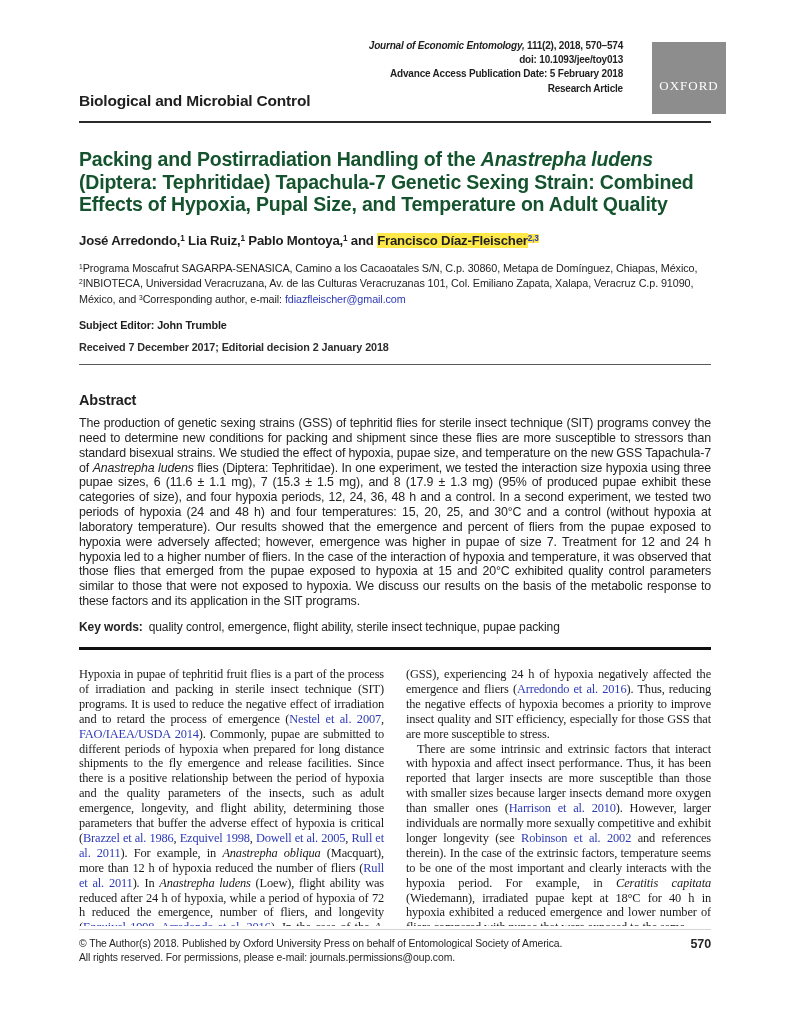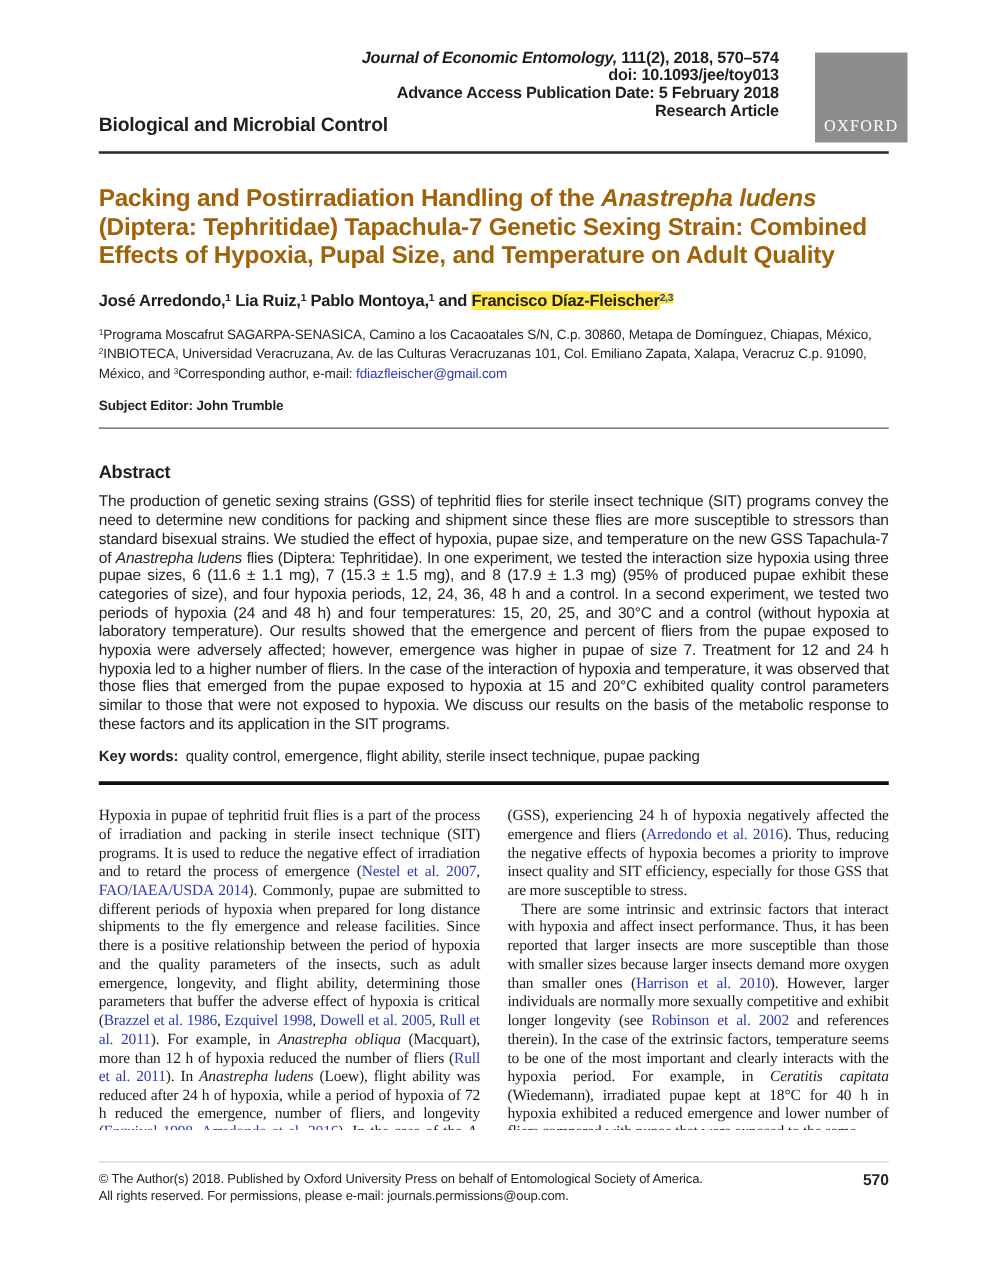--- a/index.html
+++ b/index.html
@@ -2,32 +2,32 @@
 <html style="--link: #2d3ab8; --highlight: #ffe94a; --logo-gray: #8d8d8d;"><head>
 <meta charset="utf-8">
 <style>
   html,body{margin:0;padding:0;background:#ffffff;}
   body{width:790px;height:1024px;overflow:hidden;}
   .page{position:relative;width:790px;height:1024px;box-sizing:border-box;
         padding:92px 79px 0 79px;font-family:"Liberation Sans",sans-serif;color:#1f1f1f;}
 
   
   .header-meta{position:absolute;top:39px;right:167px;width:360px;text-align:right;
-               font-size:13px;line-height:14.2px;font-weight:bold;letter-spacing:-0.2px;color:#1f1f1f;}
+               font-size:10px;line-height:14.2px;font-weight:bold;letter-spacing:-0.2px;color:#1f1f1f;}
   .pub-logo{position:absolute;top:42px;left:652px;width:74px;height:72px;
             background:var(--logo-gray,#8d8d8d);color:#ffffff;
             font-family:"Liberation Serif",serif;font-size:13px;letter-spacing:1px;
             display:flex;align-items:flex-end;justify-content:center;
-            padding-bottom:5px;box-sizing:border-box;}
+            padding-bottom:20px;box-sizing:border-box;}
 
   .banner{font-size:15.5px;font-weight:bold;letter-spacing:-0.2px;}
   .banner-rule{height:2px;background:#2a2a2a;margin-top:11px;}
 
   .title{margin:25px 0 0 0;font-size:19.5px;line-height:22.6px;font-weight:bold;
-         letter-spacing:-0.2px;color:#a16207;}
+         letter-spacing:-0.2px;color:#14532d;}
 
   .authors{margin-top:17px;font-size:13.2px;font-weight:bold;letter-spacing:-0.2px;}
   sup{font-size:0.62em;line-height:0;position:relative;vertical-align:baseline;top:-0.45em;}
 
   .affils{margin-top:13px;font-size:10.8px;line-height:15.4px;letter-spacing:-0.1px;color:#242424;}
   .subject-editor{margin-top:12px;font-size:10.8px;font-weight:bold;letter-spacing:-0.1px;}
   .received{margin-top:10px;font-size:10.8px;font-weight:bold;letter-spacing:-0.1px;color:#2e2e2e;}
 
   .rule-thin{height:1px;background:#5a5a5a;margin-top:11px;}
   .abstract-h{margin-top:27px;font-size:14.5px;font-weight:bold;letter-spacing:-0.2px;}
@@ -73,20 +73,21 @@
   <div class="banner">Biological and Microbial Control</div>
   <div class="banner-rule"></div>
 
   <h1 class="title"><span>Packing and Postirradiation Handling of the </span><span class="it">Anastrepha ludens</span><span> (Diptera: Tephritidae) Tapachula-7 Genetic Sexing Strain: Combined Effects of Hypoxia, Pupal Size, and Temperature on Adult Quality</span></h1>
 
   <div class="authors"><span>José Arredondo,</span><sup>1</sup><span> Lia Ruiz,</span><sup>1</sup><span> Pablo Montoya,</span><sup>1</sup><span> and </span><span class="hl">Francisco Díaz-Fleischer</span><sup class="lnk hl">2,3</sup></div>
 
   <div class="affils"><sup>1</sup><span>Programa Moscafrut SAGARPA-SENASICA, Camino a los Cacaoatales S/N, C.p. 30860, Metapa de Domínguez, Chiapas, México, </span><sup>2</sup><span>INBIOTECA, Universidad Veracruzana, Av. de las Culturas Veracruzanas 101, Col. Emiliano Zapata, Xalapa, Veracruz C.p. 91090, México, and </span><sup>3</sup><span>Corresponding author, e-mail: </span><span class="lnk">fdiazfleischer@gmail.com</span></div>
 
   <div class="subject-editor">Subject Editor: John Trumble</div>
+  <div class="received">Received 7 December 2017; Editorial decision 2 January 2018</div>
 
   <div class="rule-thin"></div>
 
   <div class="abstract-h">Abstract</div>
   <div class="abstract-body"><span>The production of genetic sexing strains (GSS) of tephritid flies for sterile insect technique (SIT) programs convey the need to determine new conditions for packing and shipment since these flies are more susceptible to stressors than standard bisexual strains. We studied the effect of hypoxia, pupae size, and temperature on the new GSS Tapachula-7 of </span><span class="it">Anastrepha ludens</span><span> flies (Diptera: Tephritidae). In one experiment, we tested the interaction size hypoxia using three pupae sizes, 6 (11.6 ± 1.1 mg), 7 (15.3 ± 1.5 mg), and 8 (17.9 ± 1.3 mg) (95% of produced pupae exhibit these categories of size), and four hypoxia periods, 12, 24, 36, 48 h and a control. In a second experiment, we tested two periods of hypoxia (24 and 48 h) and four temperatures: 15, 20, 25, and 30°C and a control (without hypoxia at laboratory temperature). Our results showed that the emergence and percent of fliers from the pupae exposed to hypoxia were adversely affected; however, emergence was higher in pupae of size 7. Treatment for 12 and 24 h hypoxia led to a higher number of fliers. In the case of the interaction of hypoxia and temperature, it was observed that those flies that emerged from the pupae exposed to hypoxia at 15 and 20°C exhibited quality control parameters similar to those that were not exposed to hypoxia. We discuss our results on the basis of the metabolic response to these factors and its application in the SIT programs.</span></div>
 
   <div class="keywords">
     <span class="kw-label">Key words:</span><span>quality control, emergence, flight ability, sterile insect technique, pupae packing</span>
   </div>
 

